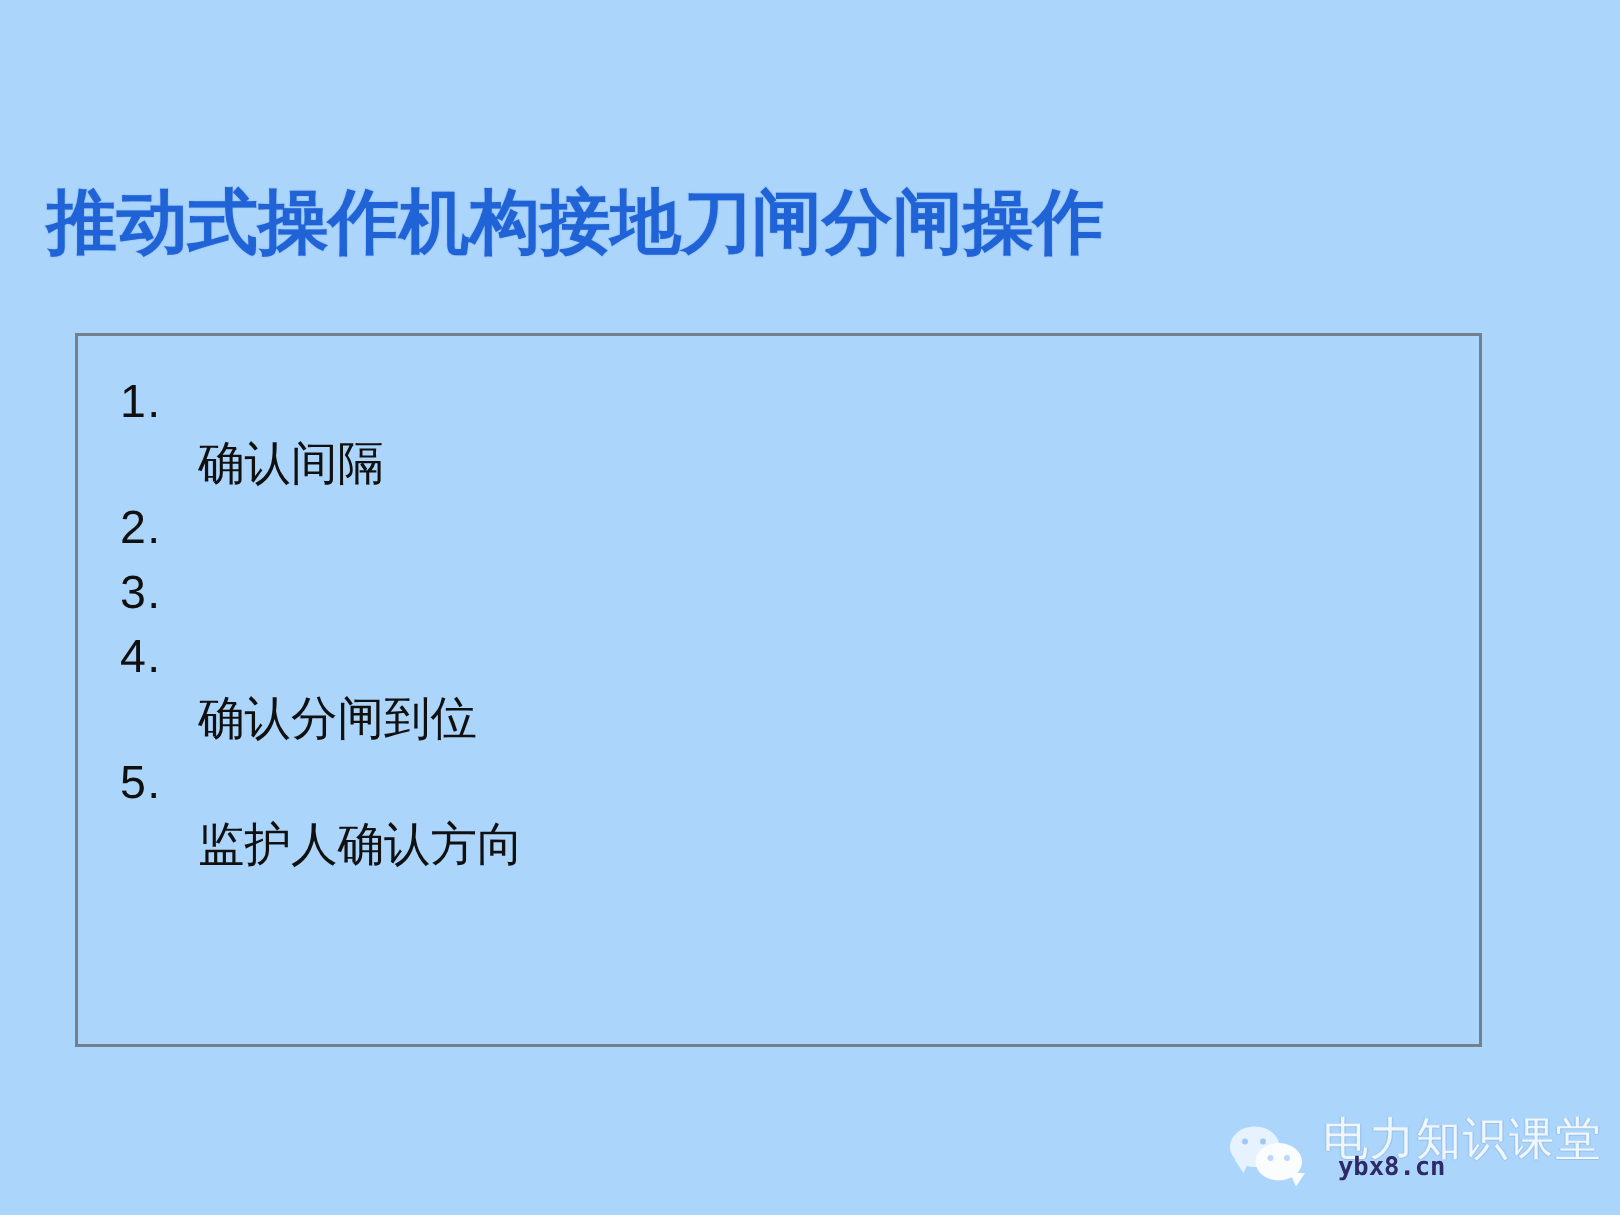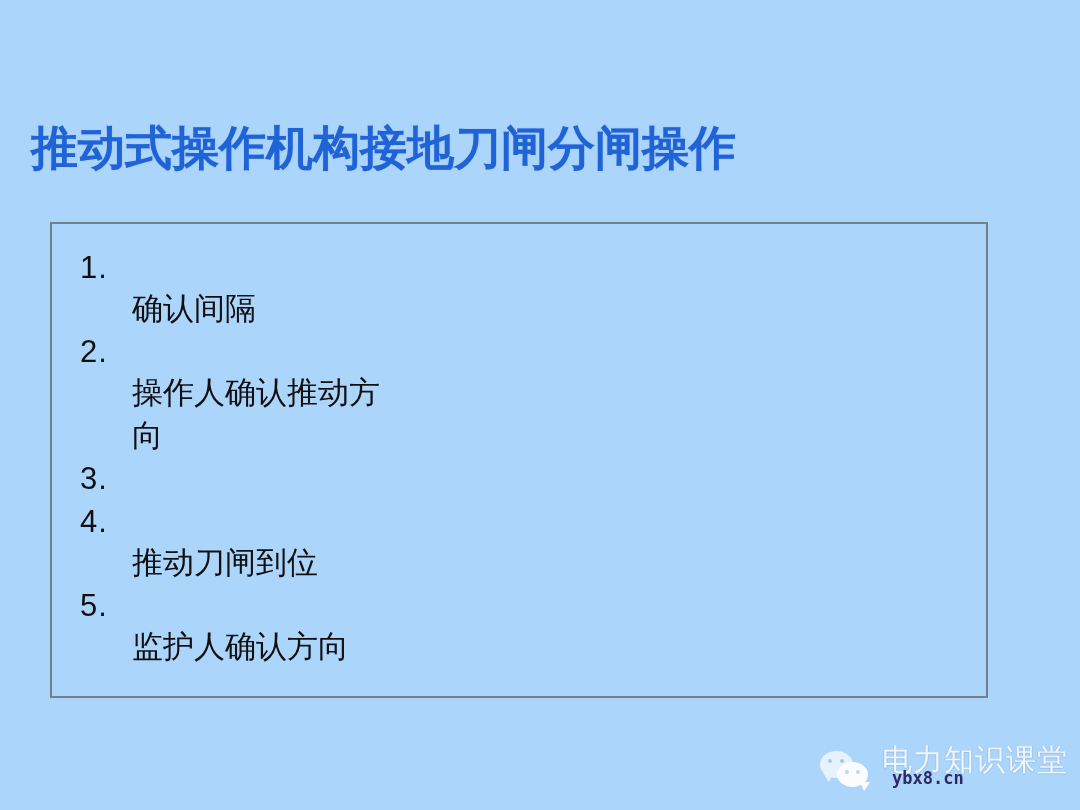--- a/index.html
+++ b/index.html
@@ -188,30 +188,29 @@
   <div id="content-box">
     <ul id="step-list">
 
       <li class="step-row">
         <span class="step-num">1.</span>
         <span class="step-text">确认间隔</span>
       </li>
 
       <li class="step-row">
         <span class="step-num">2.</span>
-        <span class="step-text">操作人确认推动方向</span>
       </li>
 
       <li class="step-row">
         <span class="step-num">3.</span>
       </li>
 
       <li class="step-row">
         <span class="step-num">4.</span>
-        <span class="step-text">推动刀闸到位</span>
+        <span class="step-text">确认分闸到位</span>
       </li>
 
       <li class="step-row">
         <span class="step-num">5.</span>
         <span class="step-text">监护人确认方向</span>
       </li>
 
     </ul>
   </div>
 

